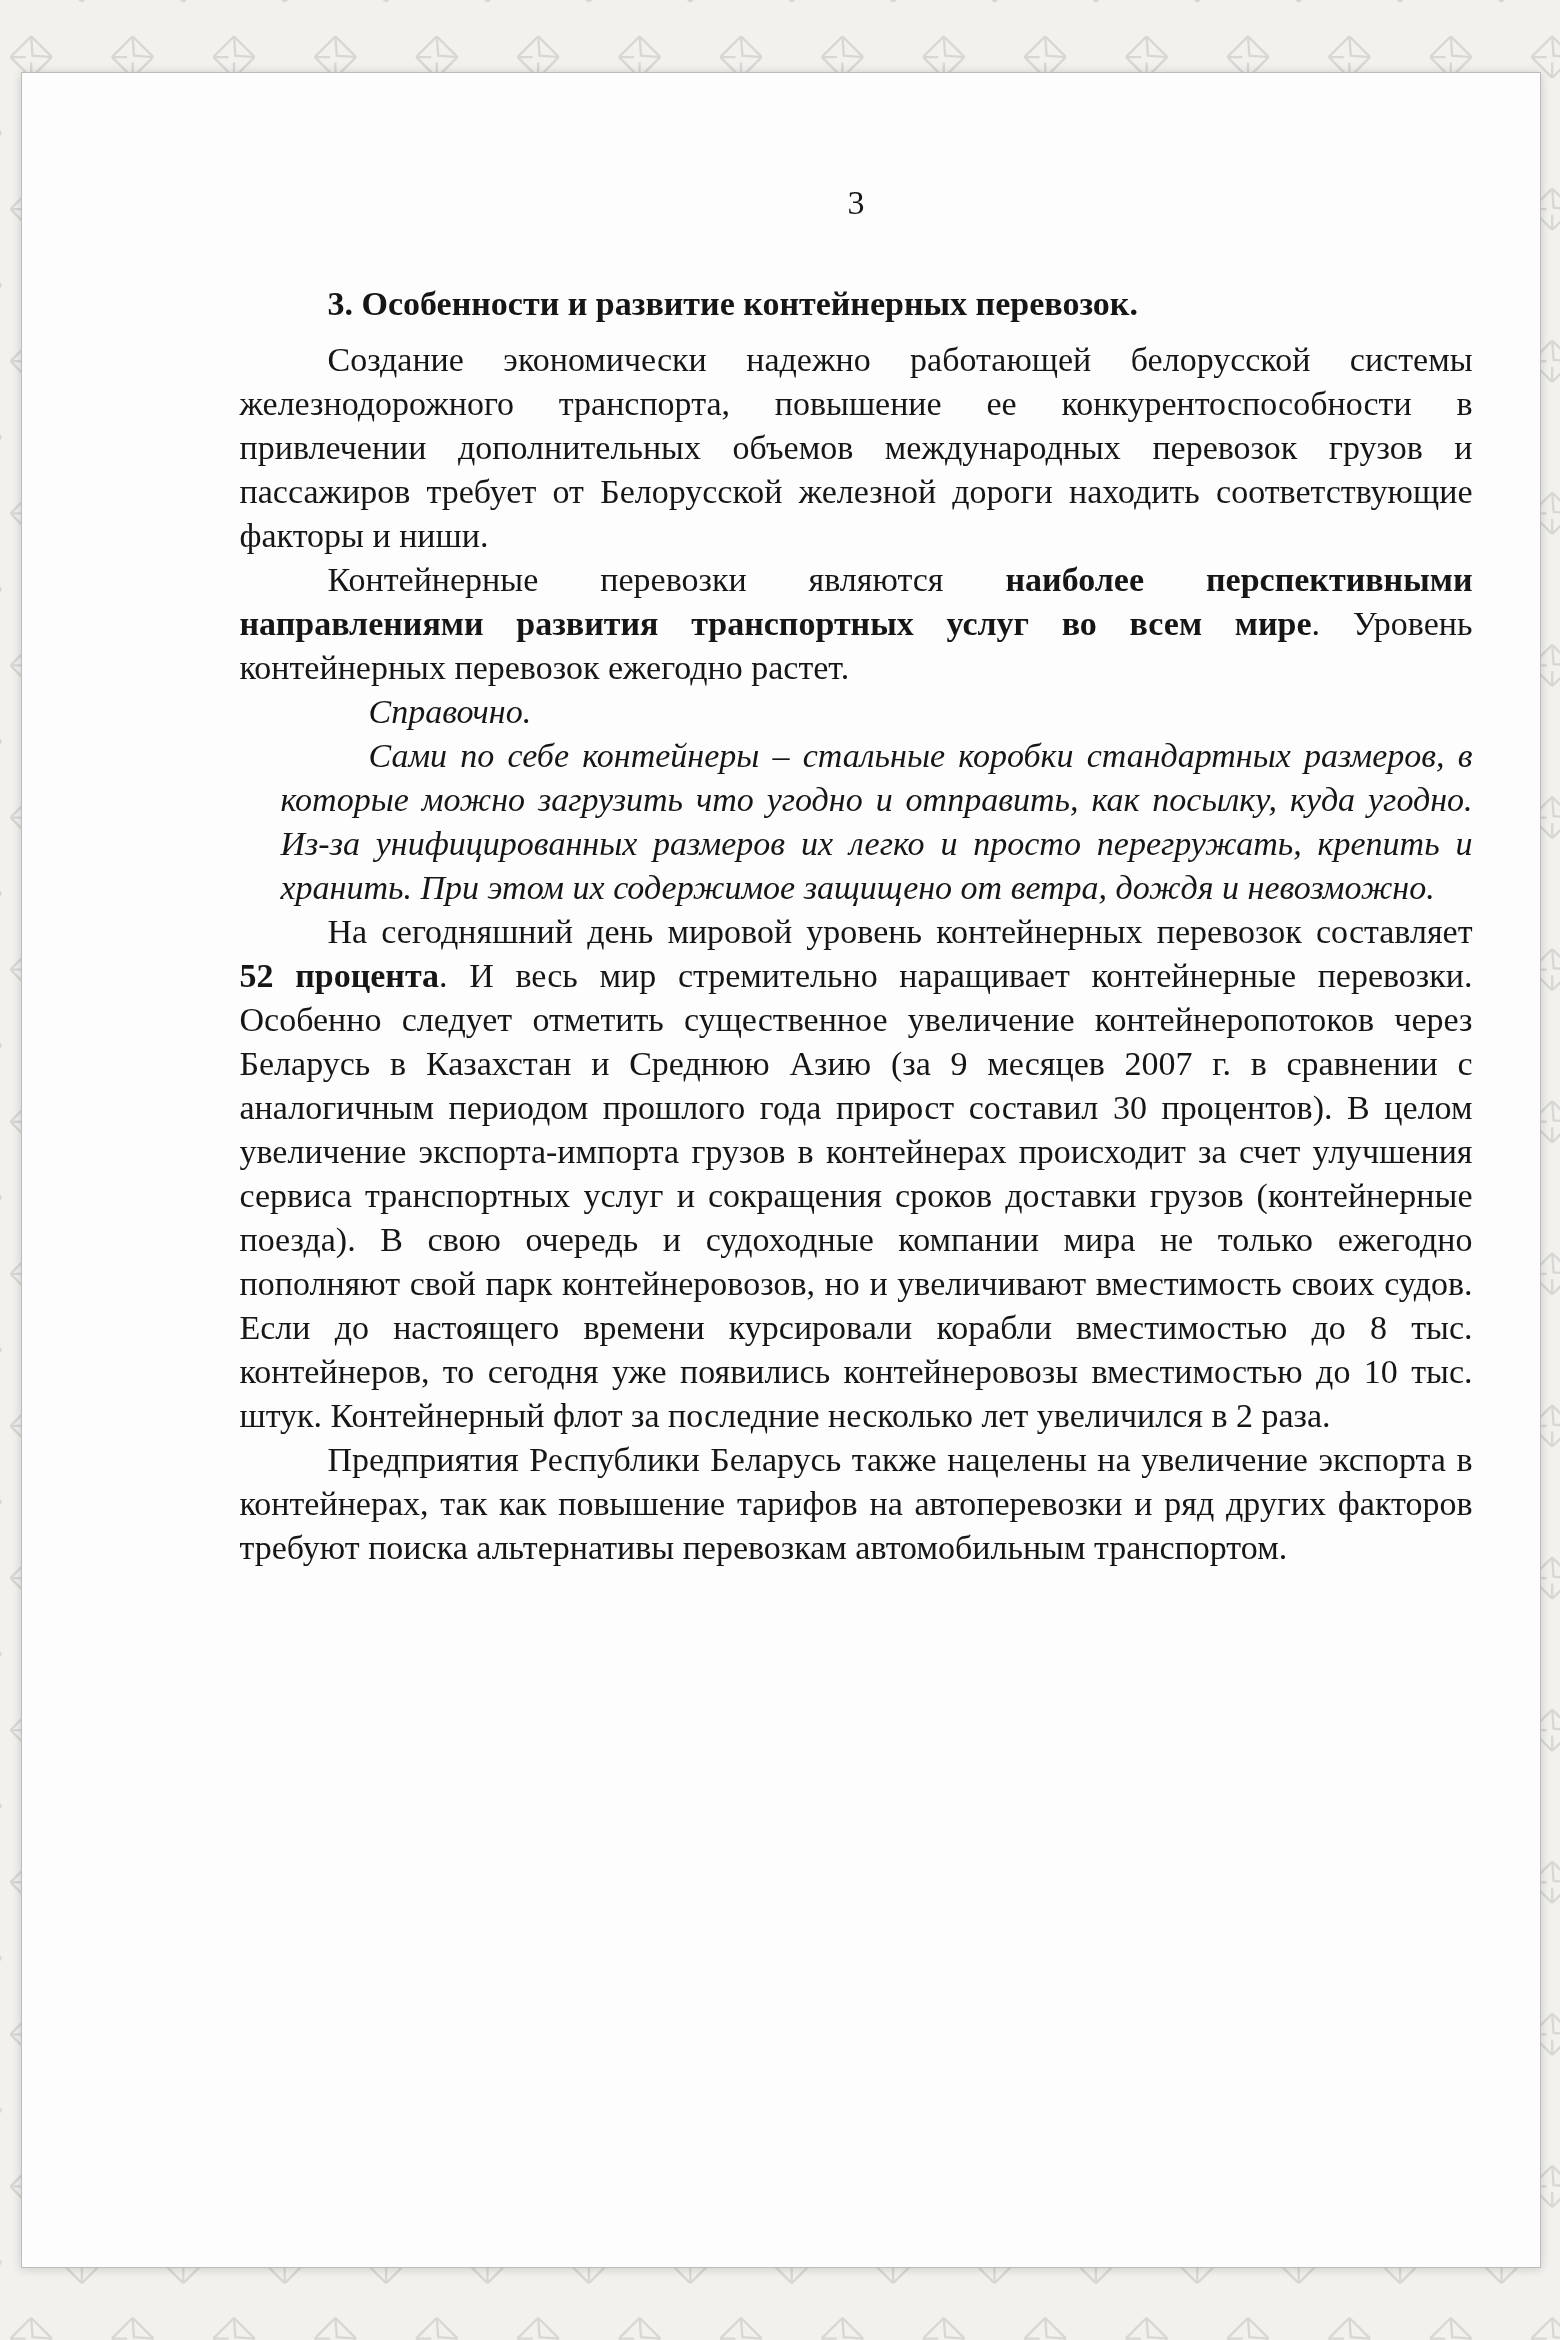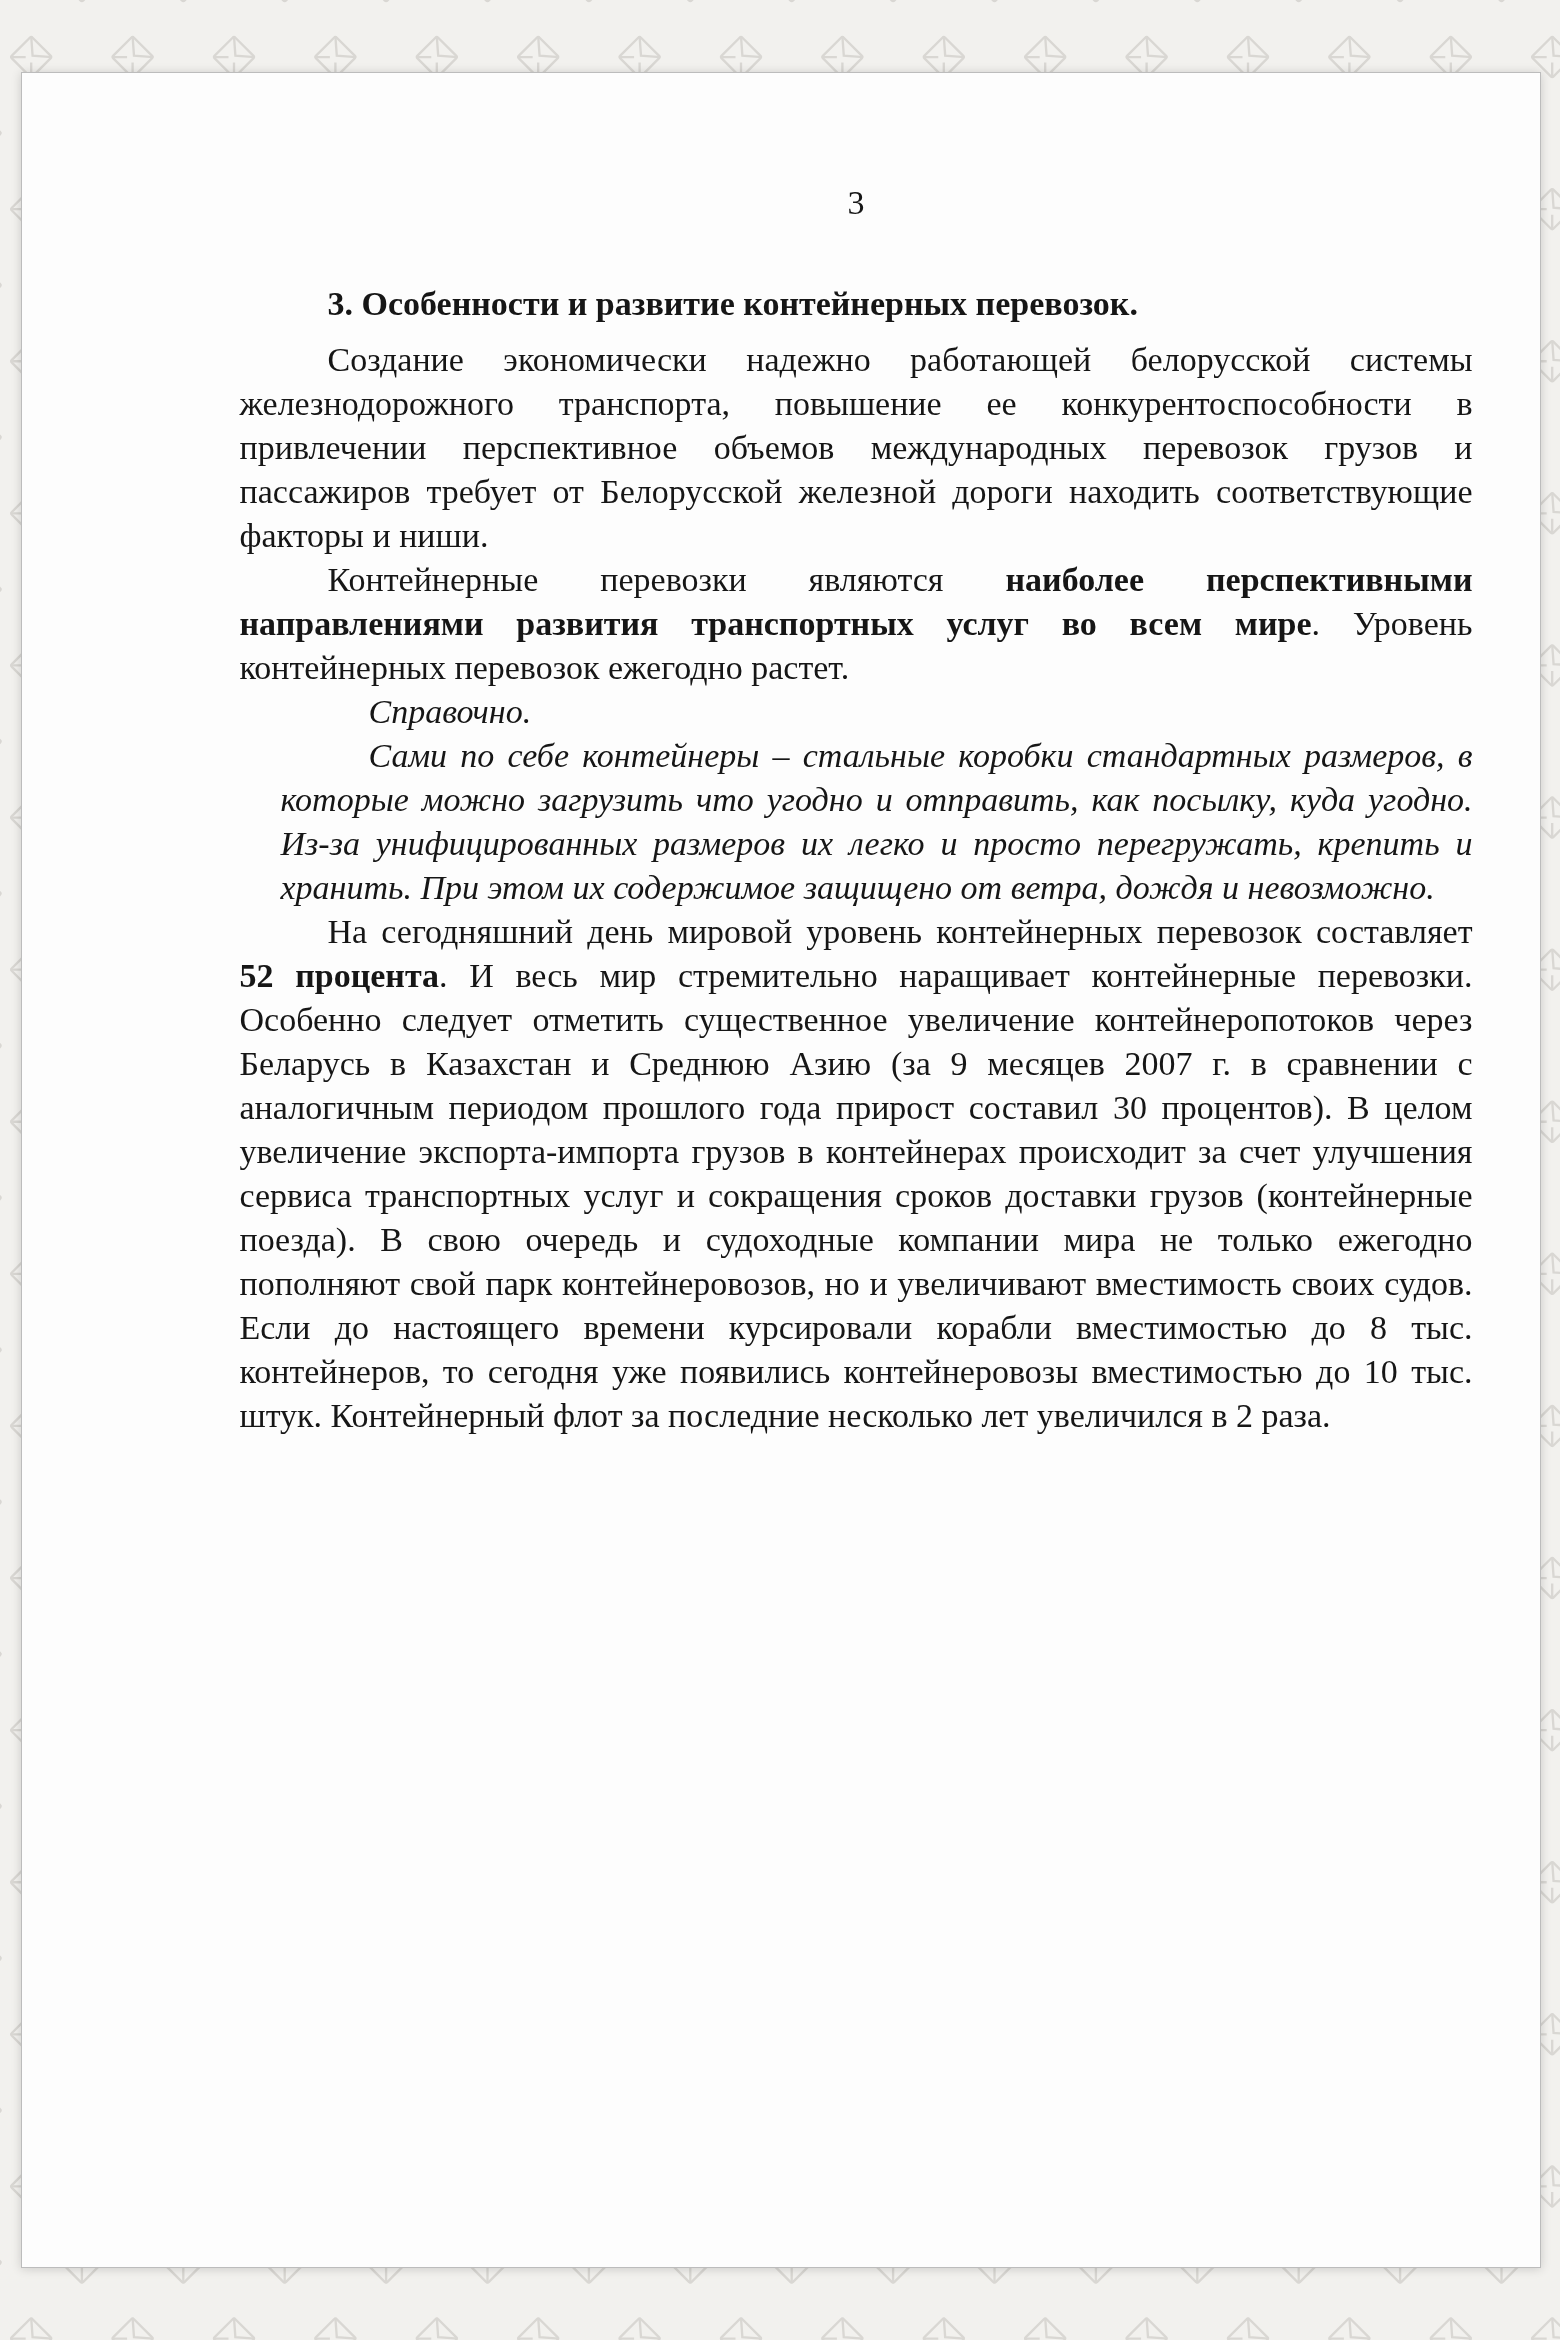--- a/index.html
+++ b/index.html
@@ -583,21 +583,22 @@
         <use href="#env-glyph" x="1592" y="2398"></use>
       </g>
   </svg>
 </div>
 
 <div class="page-sheet">
   <div class="content">
     <div class="page-number">3</div>
     <div class="doc-heading">3. Особенности и развитие контейнерных перевозок.</div>
     <div>
-        <p class="para"><span>Создание экономически надежно работающей белорусской системы железнодорожного транспорта, повышение ее конкурентоспособности в привлечении перспективное объемов международных перевозок грузов и пассажиров требует от Белорусской железной дороги находить соответствующие факторы и ниши.</span></p>
+        <p class="para"><span>Создание экономически надежно работающей белорусской системы железнодорожного транспорта, повышение ее конкурентоспособности в привлечении дополнительных объемов международных перевозок грузов и пассажиров требует от Белорусской железной дороги находить соответствующие факторы и ниши.</span></p>
         <p class="para"><span>Контейнерные перевозки являются </span><span class="bold">наиболее перспективными направлениями развития транспортных услуг во всем мире</span><span>. Уровень контейнерных перевозок ежегодно растет.</span></p>
         <p class="para italic"><span>Справочно.</span></p>
         <p class="para italic"><span>Сами по себе контейнеры – стальные коробки стандартных размеров, в которые можно загрузить что угодно и отправить, как посылку, куда угодно. Из-за унифицированных размеров их легко и просто перегружать, крепить и хранить. При этом их содержимое защищено от ветра, дождя и невозможно.</span></p>
         <p class="para"><span>На сегодняшний день мировой уровень контейнерных перевозок составляет </span><span class="bold">52 процента</span><span>. И весь мир стремительно наращивает контейнерные перевозки. Особенно следует отметить существенное увеличение контейнеропотоков через Беларусь в Казахстан и Среднюю Азию (за 9 месяцев 2007 г. в сравнении с аналогичным периодом прошлого года прирост составил 30 процентов). В целом увеличение экспорта-импорта грузов в контейнерах происходит за счет улучшения сервиса транспортных услуг и сокращения сроков доставки грузов (контейнерные поезда). В свою очередь и судоходные компании мира не только ежегодно пополняют свой парк контейнеровозов, но и увеличивают вместимость своих судов. Если до настоящего времени курсировали корабли вместимостью до 8 тыс. контейнеров, то сегодня уже появились контейнеровозы вместимостью до 10 тыс. штук. Контейнерный флот за последние несколько лет увеличился в 2 раза.</span></p>
+        <p class="para"><span>Предприятия Республики Беларусь также нацелены на увеличение экспорта в контейнерах, так как повышение тарифов на автоперевозки и ряд других факторов требуют поиска альтернативы перевозкам автомобильным транспортом.</span></p>
       </div>
   </div>
 </div>
 
 
 </body></html>

